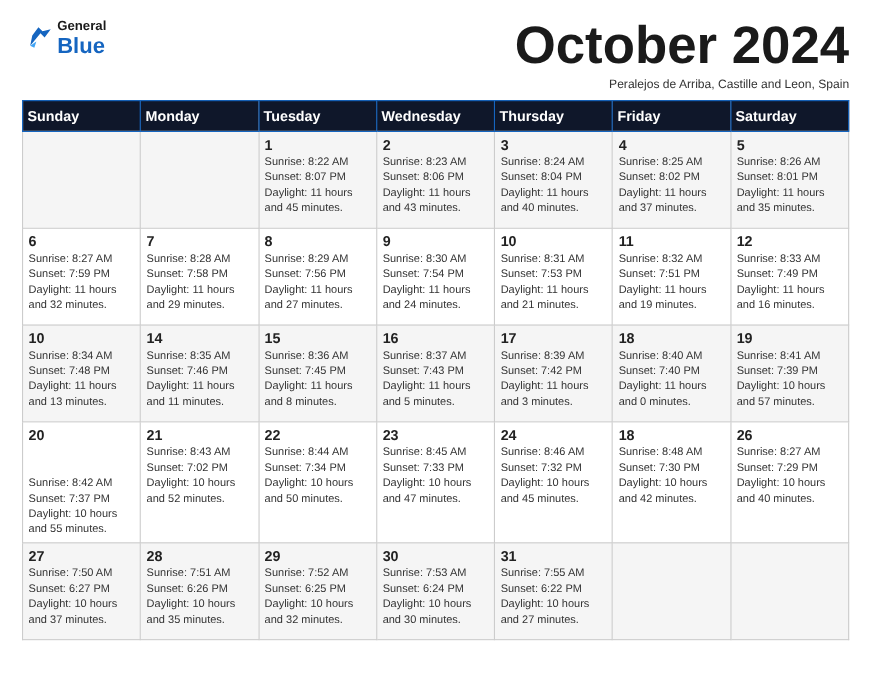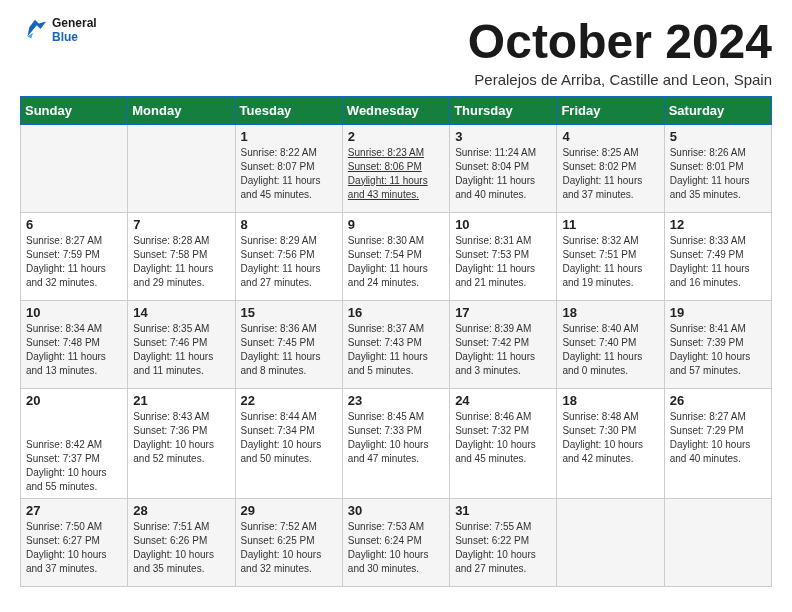--- a/index.html
+++ b/index.html
@@ -28,32 +28,32 @@
     .title-area {
       text-align: right;
     }
     .month-title {
       font-size: 48px;
       font-weight: bold;
       color: #1a1a1a;
       line-height: 1.1;
     }
     .subtitle {
-      font-size: 15px;
+      font-size: 11px;
       color: #333;
       margin-top: 2px;
     }
     .calendar {
       width: 100%;
       border-collapse: collapse;
       margin-top: 8px;
       table-layout: fixed;
     }
     .calendar thead th {
-      background-color: #15803d;
+      background-color: #0f172a;
       color: #fff;
       font-size: 13px;
       font-weight: bold;
       padding: 6px 4px;
       text-align: left;
       border: 1px solid #1565c0;
     }
     .calendar tbody td {
       border: 1px solid #ccc;
       vertical-align: top;
@@ -88,21 +88,21 @@
 <body>
 
 <div class="header-area">
   <div class="logo">
     <svg class="logo-bird" viewBox="0 0 30 30" xmlns="http://www.w3.org/2000/svg">
       <polygon points="8,22 18,10 22,14 28,6 20,8 16,4 10,12" fill="#1565c0"></polygon>
       <polygon points="8,22 14,18 12,24" fill="#42a5f5"></polygon>
     </svg>
     <div>
       <div style="font-size:12px;font-weight:bold;color:#1a1a1a;line-height:1.2;">General</div>
-      <div style="font-size:12px;font-weight:bold;color:#1565c0;line-height:1.2;">Blue</div>
+      <div style="font-size:20px;font-weight:bold;color:#1565c0;line-height:1.2;">Blue</div>
     </div>
   </div>
   <div class="title-area">
     <div class="month-title">October 2024</div>
     <div class="subtitle">Peralejos de Arriba, Castille and Leon, Spain</div>
   </div>
 </div>
 
 <table class="calendar">
   <thead>
@@ -121,27 +121,27 @@
         <td class="empty"></td>
         <td class="empty"></td>
         <td>
           <span class="day-number">1</span>
           <div class="day-info" style="white-space: pre-line;">Sunrise: 8:22 AM
 Sunset: 8:07 PM
 Daylight: 11 hours and 45 minutes.</div>
         </td>
         <td>
           <span class="day-number">2</span>
-          <div class="day-info" style="white-space: pre-line; text-decoration: underline;">Sunrise: 8:23 AM
+          <div class="day-info" style="white-space: pre-line;">Sunrise: 8:23 AM
 Sunset: 8:06 PM
 Daylight: 11 hours and 43 minutes.</div>
         </td>
         <td>
           <span class="day-number">3</span>
-          <div class="day-info" style="white-space: pre-line;">Sunrise: 11:24 AM
+          <div class="day-info" style="white-space: pre-line;">Sunrise: 8:24 AM
 Sunset: 8:04 PM
 Daylight: 11 hours and 40 minutes.</div>
         </td>
         <td>
           <span class="day-number">4</span>
           <div class="day-info" style="white-space: pre-line;">Sunrise: 8:25 AM
 Sunset: 8:02 PM
 Daylight: 11 hours and 37 minutes.</div>
         </td>
         <td>
@@ -242,21 +242,21 @@
       <tr>
         <td>
           <span class="day-number">20</span>
           <div class="day-info" style="white-space: pre-line; margin-top: 30px;">Sunrise: 8:42 AM
 Sunset: 7:37 PM
 Daylight: 10 hours and 55 minutes.</div>
         </td>
         <td>
           <span class="day-number">21</span>
           <div class="day-info" style="white-space: pre-line;">Sunrise: 8:43 AM
-Sunset: 7:36 PM
+Sunset: 7:02 PM
 Daylight: 10 hours and 52 minutes.</div>
         </td>
         <td>
           <span class="day-number">22</span>
           <div class="day-info" style="white-space: pre-line;">Sunrise: 8:44 AM
 Sunset: 7:34 PM
 Daylight: 10 hours and 50 minutes.</div>
         </td>
         <td>
           <span class="day-number">23</span>

